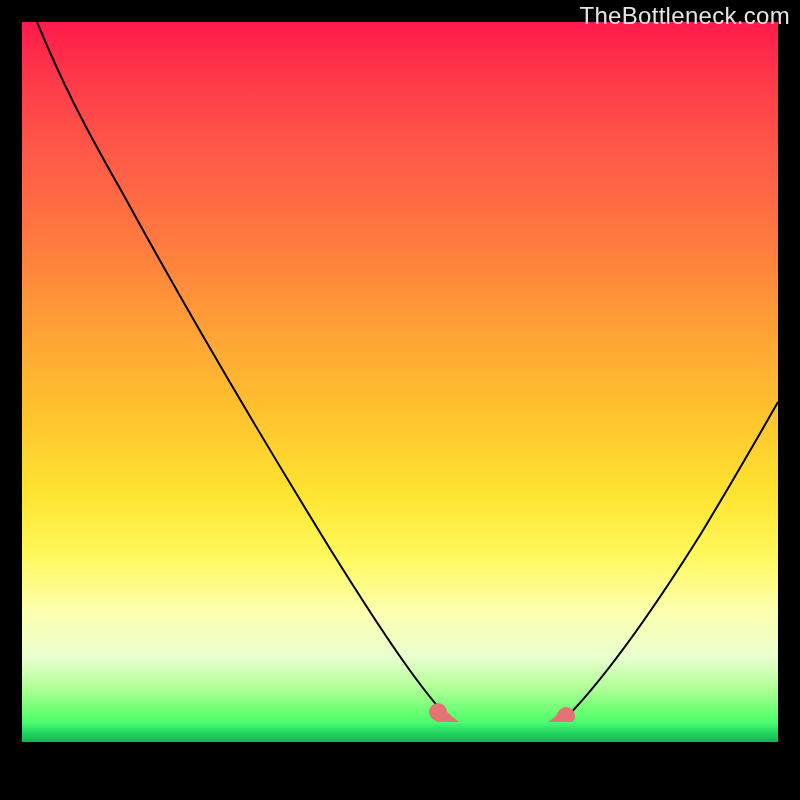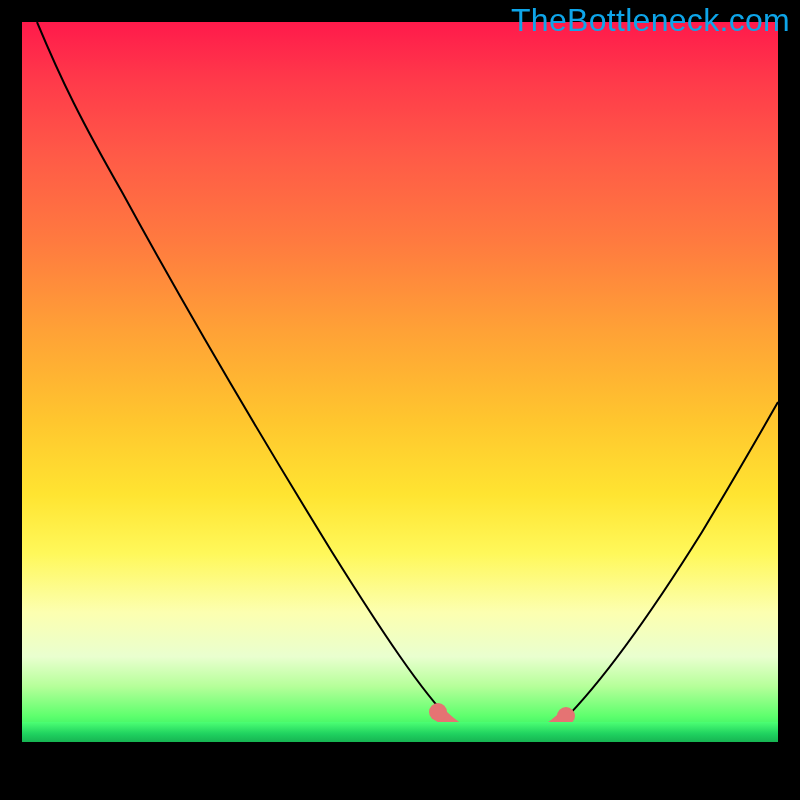--- a/index.html
+++ b/index.html
@@ -57,22 +57,22 @@
     left: 0;
     bottom: 0;
     width: 756px;
     height: 18px;
     background: #000;
   }
   .watermark {
     position: absolute;
     top: 2px;
     right: 10px;
-    color: #0ea5e9;
-    font-size: 32px;
+    color: #e5e5e5;
+    font-size: 24px;
     font-weight: 500;
     letter-spacing: 0.3px;
     user-select: none;
     text-align: center;
   }
   svg.curve {
     position: absolute;
     left: 0;
     top: 0;
     width: 756px;

